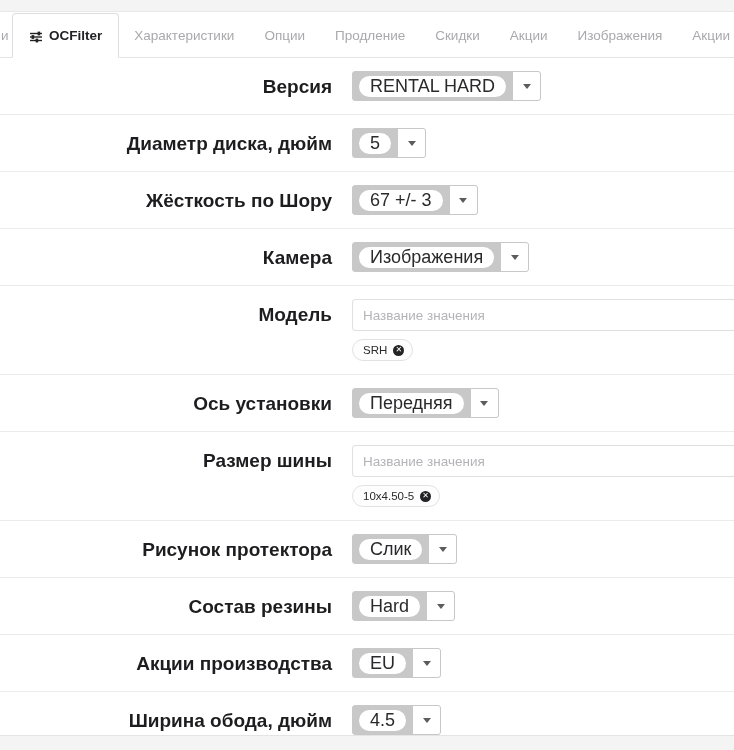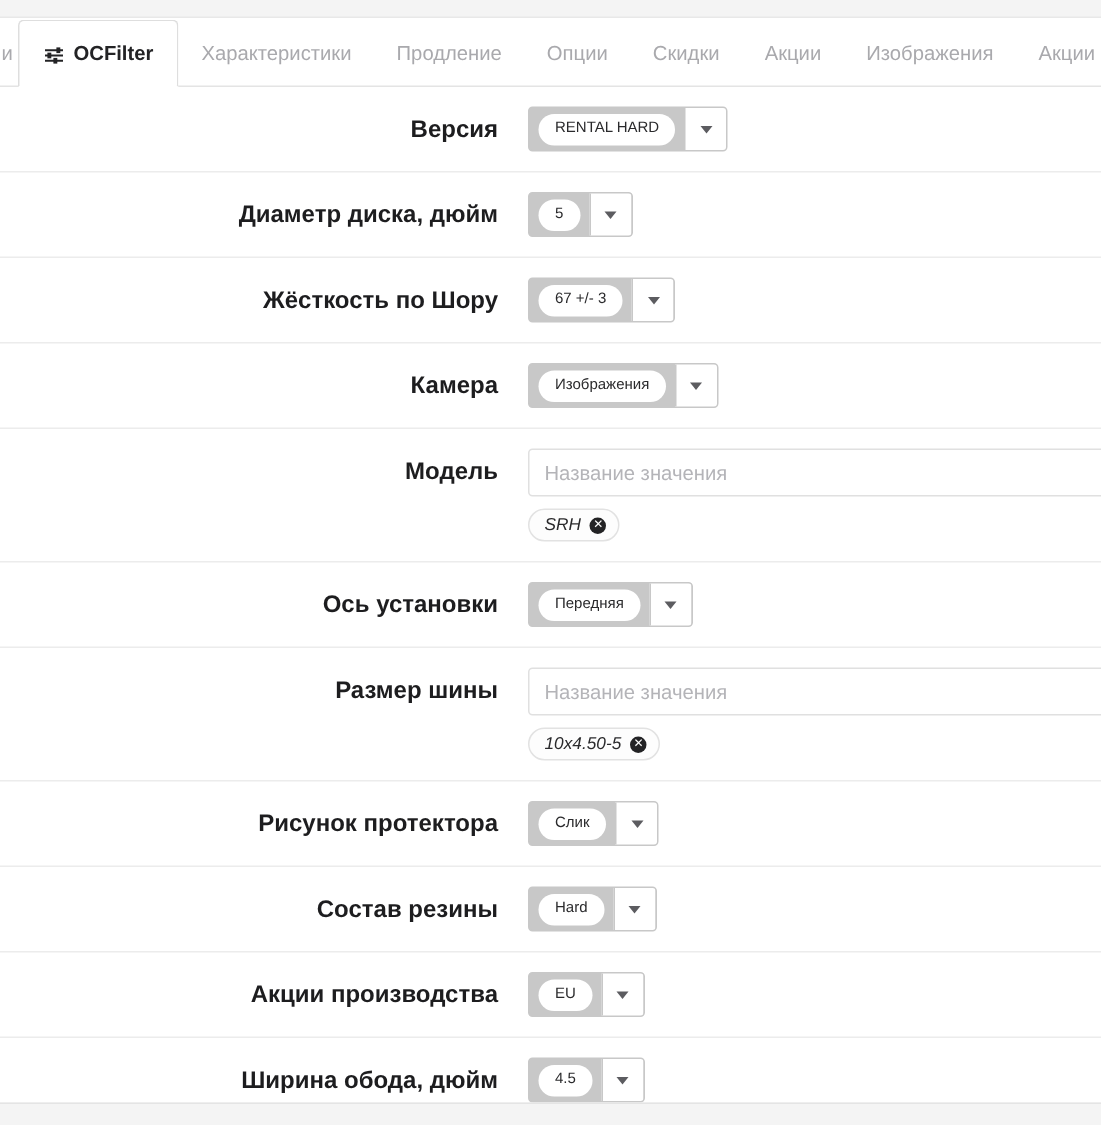--- a/index.html
+++ b/index.html
@@ -104,21 +104,21 @@
     padding: 13px 0 13px 0;
     min-height: 48px;
   }
   .row:first-child { border-top: none; }
 
   .row-label {
     width: 352px;
     flex: 0 0 352px;
     text-align: right;
     padding-right: 20px;
-    font-size: 16px;
+    font-size: 19px;
     font-weight: bold;
     color: #1d1d1f;
     line-height: 22px;
     padding-top: 5px;
   }
 
   .row-field {
     flex: 1 1 auto;
     min-width: 0;
     padding-left: 0;
@@ -139,21 +139,21 @@
   }
   .sel-tokens {
     display: flex;
     align-items: center;
     padding: 0 6px;
     height: 30px;
   }
   .sel-token {
     background: #ffffff;
     border-radius: 11px;
-    font-size: 10px;
+    font-size: 18px;
     color: #2a2a2c;
     padding: 3px 11px 4px;
     line-height: 14px;
     white-space: nowrap;
   }
   .sel-arrow {
     width: 28px;
     height: 30px;
     background: #ffffff;
     border-left: 1px solid #c8c8c8;
@@ -184,21 +184,20 @@
     font-family: "Liberation Sans", sans-serif;
     outline: none;
   }
   .txtinput::placeholder { color: #b4b4b8; }
 
   .chips {
     margin-top: 8px;
     display: flex;
     flex-wrap: wrap;
     gap: 6px;
-    font-style: italic;
   }
   .chip {
     display: inline-flex;
     align-items: center;
     background: #fdfdfd;
     border: 1px solid #e2e2e2;
     border-radius: 12px;
     height: 22px;
     padding: 0 8px 0 10px;
     font-size: 11.5px;
@@ -254,24 +253,24 @@
             <rect x="2.6" y="4.1" width="2.6" height="3.8" fill="#232325"></rect>
             <rect x="6.6" y="7.6" width="2.6" height="3.8" fill="#232325"></rect>
           </svg>
         </span>
         <span>OCFilter</span>
       </div>
       <div class="tab">
         <span>Характеристики</span>
       </div>
       <div class="tab">
+        <span>Опции</span>
+      </div>
+      <div class="tab">
         <span>Продление</span>
-      </div>
-      <div class="tab">
-        <span>Опции</span>
       </div>
       <div class="tab">
         <span>Скидки</span>
       </div>
       <div class="tab">
         <span>Акции</span>
       </div>
       <div class="tab">
         <span>Изображения</span>
       </div>

